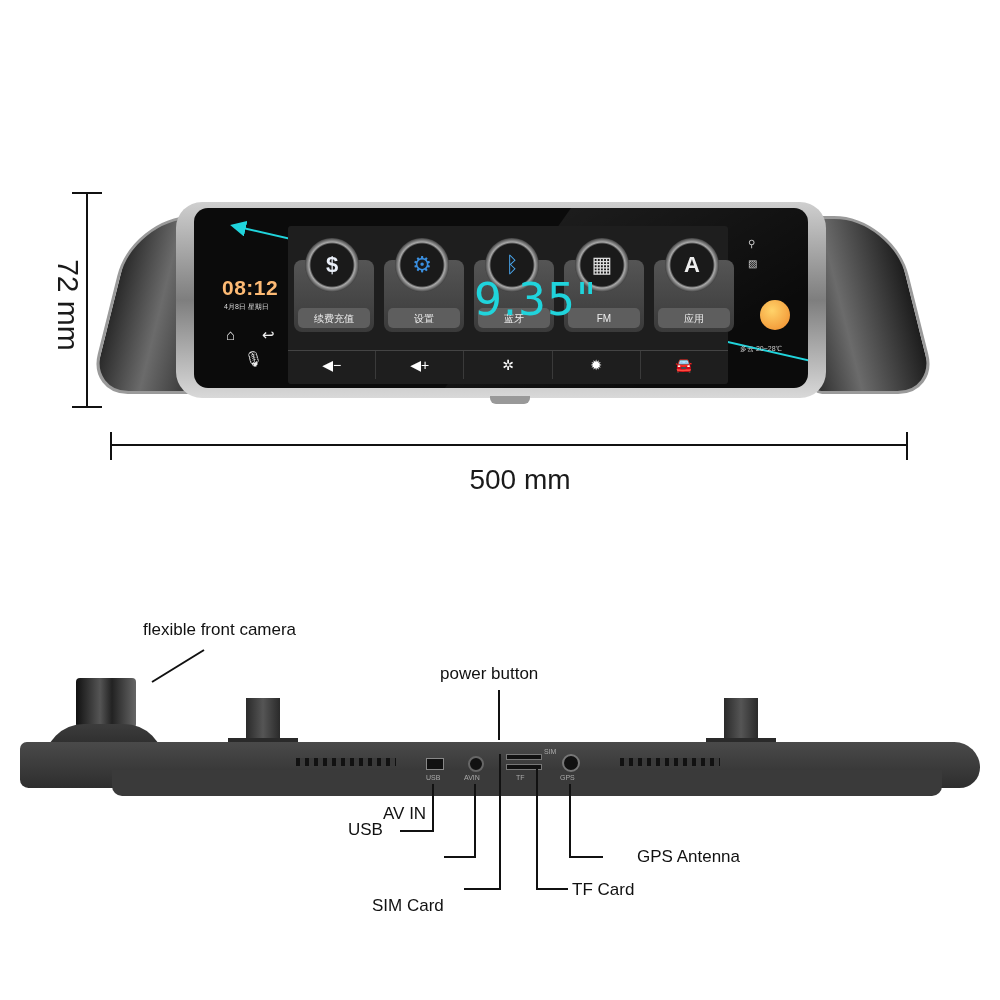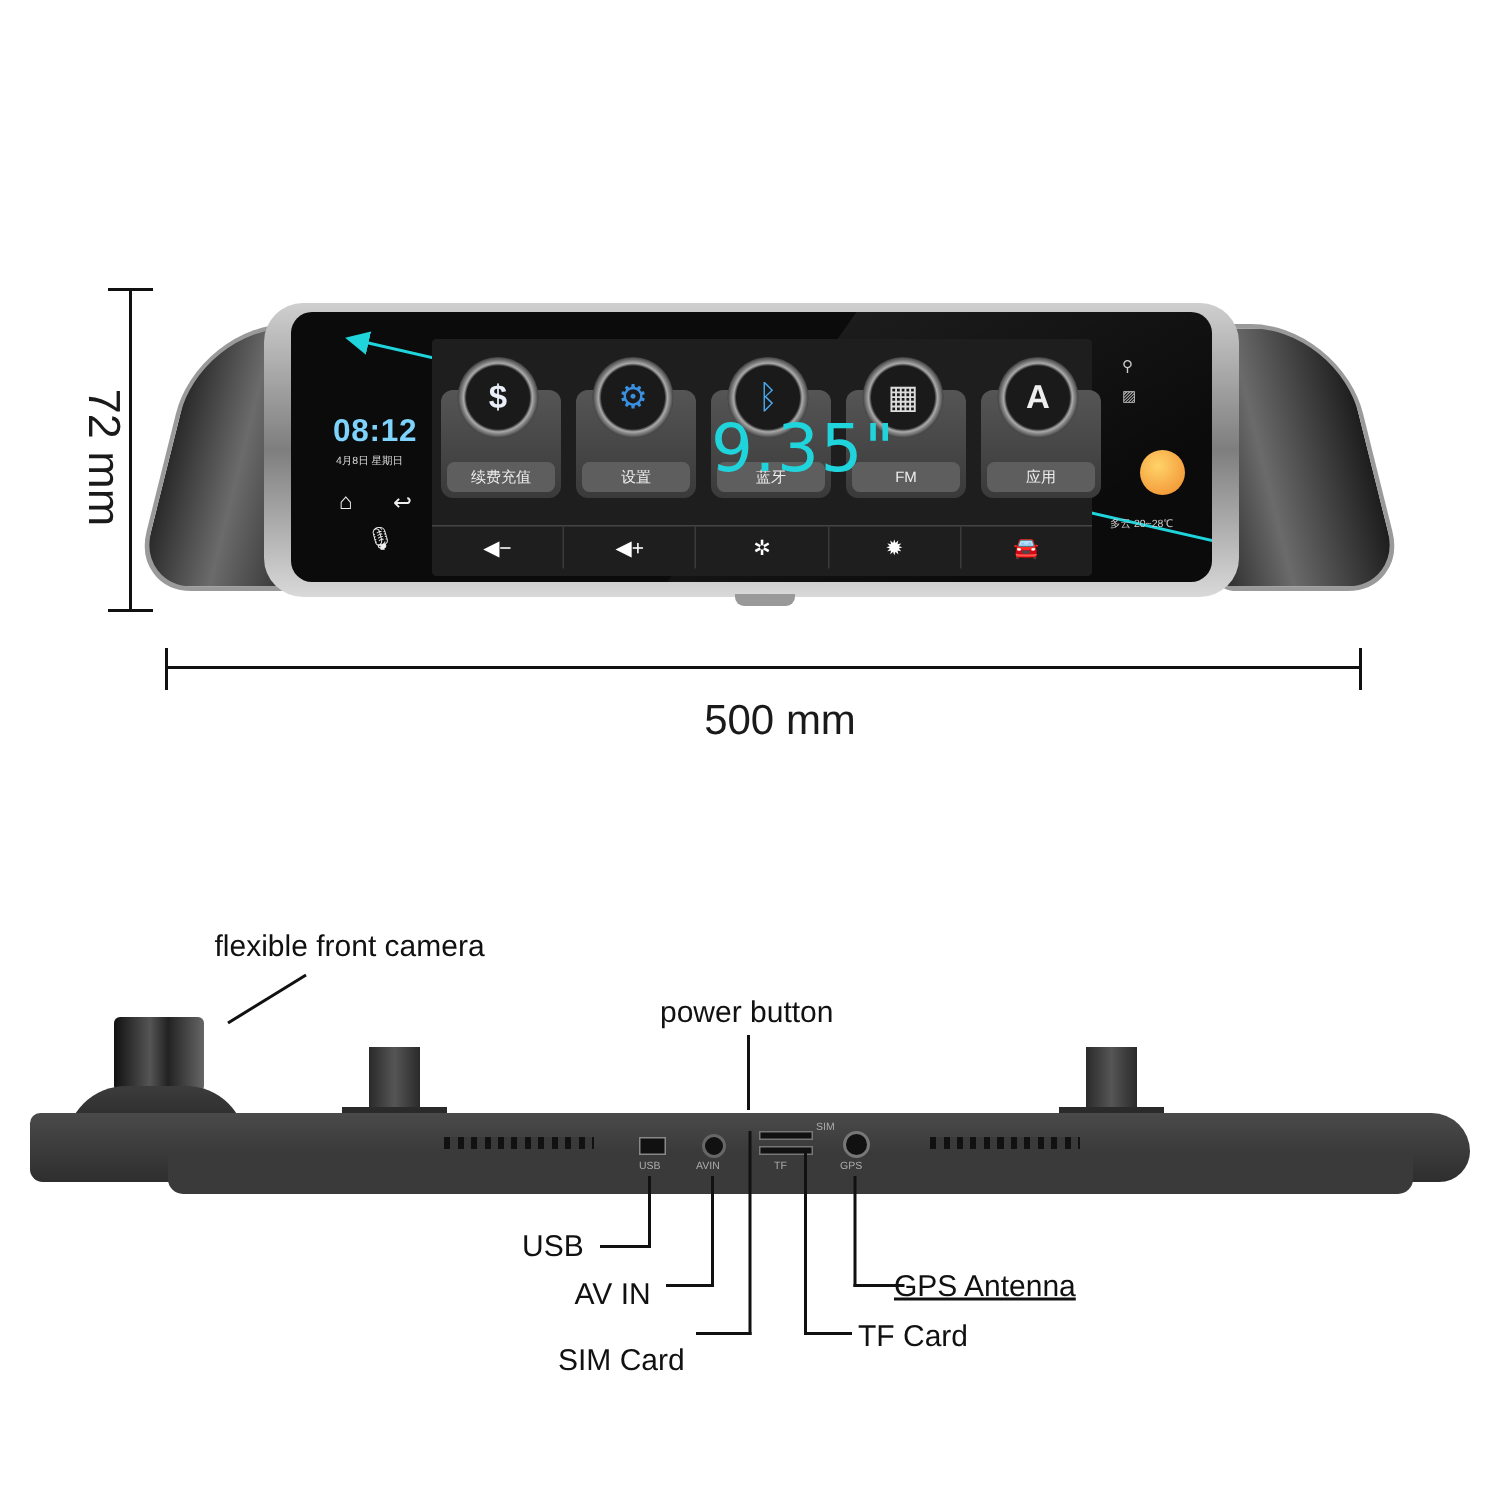--- a/index.html
+++ b/index.html
@@ -15,21 +15,21 @@
   .dim-h-cap-r{left:906px;top:432px;width:2px;height:28px;background:#111;}
   .dim-h-label{left:440px;top:464px;font-size:28px;width:160px;text-align:center;}
 
   
   .wing{top:216px;width:120px;height:172px;background:linear-gradient(90deg,#2a2a2a,#6b6b6b 40%,#1d1d1d);border:3px solid #9a9a9a;}
   .wing-l{left:110px;border-radius:60px 10px 10px 40px;transform:skewX(-14deg);}
   .wing-r{left:790px;border-radius:10px 60px 40px 10px;transform:skewX(14deg);}
   .bezel{left:176px;top:202px;width:650px;height:196px;background:linear-gradient(180deg,#cfcfcf,#7e7e7e 50%,#d9d9d9);border-radius:26px;}
   .screen{left:194px;top:208px;width:614px;height:180px;background:#0b0b0b;border-radius:14px;overflow:hidden;}
   .screen .glare{position:absolute;left:300px;top:-40px;width:400px;height:300px;background:linear-gradient(135deg,rgba(255,255,255,0.08),rgba(255,255,255,0) 60%);transform:skewX(-35deg);}
-  .clock{left:28px;top:68px;color:#7dd3fc;font-size:21px;font-weight:bold;letter-spacing:0.5px;}
+  .clock{left:28px;top:68px;color:#fdba74;font-size:21px;font-weight:bold;letter-spacing:0.5px;}
   .date{left:30px;top:94px;color:#ddd;font-size:7px;}
   .nav-icon{color:#eee;font-size:15px;}
   .panel{left:94px;top:18px;width:440px;height:158px;background:#1e1e1e;border-radius:3px;}
   .app{position:absolute;top:34px;width:80px;height:72px;background:linear-gradient(180deg,#555,#3a3a3a);border-radius:8px;}
   .app .circle{position:absolute;left:11px;top:-22px;width:54px;height:54px;border-radius:50%;background:radial-gradient(circle,#1a1a1a 55%,#aaa 60%,#333 72%);display:flex;align-items:center;justify-content:center;font-size:22px;}
   .app .label{position:absolute;left:4px;right:4px;bottom:4px;height:20px;background:#5e5e5e;border-radius:5px;color:#eee;font-size:10px;text-align:center;line-height:22px;}
   .bottom-row{position:absolute;left:0;top:124px;width:440px;height:28px;border-top:1px solid #444;display:flex;}
   .bottom-row .ctl{flex:1;border-right:1px solid #3a3a3a;color:#fff;font-size:14px;display:flex;align-items:center;justify-content:center;}
   .bottom-row .ctl:last-child{border-right:none;}
   .side-icon{color:#ccc;font-size:10px;}
@@ -45,21 +45,21 @@
   .cam-top{left:76px;top:678px;width:60px;height:50px;background:linear-gradient(90deg,#111,#555 40%,#222 60%,#666);border-radius:4px;}
   .clip{width:34px;height:44px;background:linear-gradient(90deg,#2a2a2a,#555,#2a2a2a);top:698px;}
   .clip-base{width:70px;height:14px;background:#2a2a2a;top:738px;}
   .vent{top:758px;height:8px;width:100px;background:repeating-linear-gradient(90deg,#111 0 4px,#3a3a3a 4px 9px);}
   .port-usb{left:426px;top:758px;width:16px;height:10px;background:#111;border:1px solid #888;}
   .port-av{left:468px;top:756px;width:12px;height:12px;border-radius:50%;background:#111;border:2px solid #666;}
   .port-slot{left:506px;width:34px;height:4px;background:#111;border:1px solid #777;}
   .port-gps{left:562px;top:754px;width:14px;height:14px;border-radius:50%;background:#111;border:2px solid #777;}
   .port-lbl{color:#aaa;font-size:7px;top:774px;}
   .leader{background:#111;}
-  .callout{font-size:20px;color:#111;white-space:nowrap;}
+  .callout{font-size:17px;color:#111;white-space:nowrap;}
 </style>
 </head>
 <body>
 
 <div class="abs dim-v"></div>
 <div class="abs dim-v-cap-top"></div>
 <div class="abs dim-v-cap-bot"></div>
 <div class="abs dim-v-label">72 mm</div>
 
 <div class="abs wing wing-l"></div>
@@ -181,25 +181,25 @@
 
 <div class="abs callout" style="left:440px;top:664px;">power button</div>
 <div class="abs leader" style="left:498px;top:690px;width:2px;height:50px;"></div>
 
 <div class="abs leader" style="left:432px;top:784px;width:2px;height:48px;"></div>
 <div class="abs leader" style="left:400px;top:830px;width:34px;height:2px;"></div>
 <div class="abs callout" style="left:348px;top:820px;">USB</div>
 
 <div class="abs leader" style="left:474px;top:784px;width:2px;height:74px;"></div>
 <div class="abs leader" style="left:444px;top:856px;width:32px;height:2px;"></div>
-<div class="abs callout" style="left:383px;top:852px;">AV IN</div>
+<div class="abs callout" style="left:383px;top:804px;">AV IN</div>
 
 <div class="abs leader" style="left:499px;top:754px;width:2px;height:136px;"></div>
 <div class="abs leader" style="left:464px;top:888px;width:37px;height:2px;"></div>
 <div class="abs callout" style="left:372px;top:880px;margin-top:16px;">SIM Card</div>
 
 <div class="abs leader" style="left:536px;top:768px;width:2px;height:122px;"></div>
 <div class="abs leader" style="left:536px;top:888px;width:32px;height:2px;"></div>
 <div class="abs callout" style="left:572px;top:880px;">TF Card</div>
 
 <div class="abs leader" style="left:569px;top:784px;width:2px;height:74px;"></div>
 <div class="abs leader" style="left:569px;top:856px;width:34px;height:2px;"></div>
-<div class="abs callout" style="left:596px;top:847px;text-decoration:underline;">GPS Antenna</div>
+<div class="abs callout" style="left:637px;top:847px;">GPS Antenna</div>
 
 </body></html>

